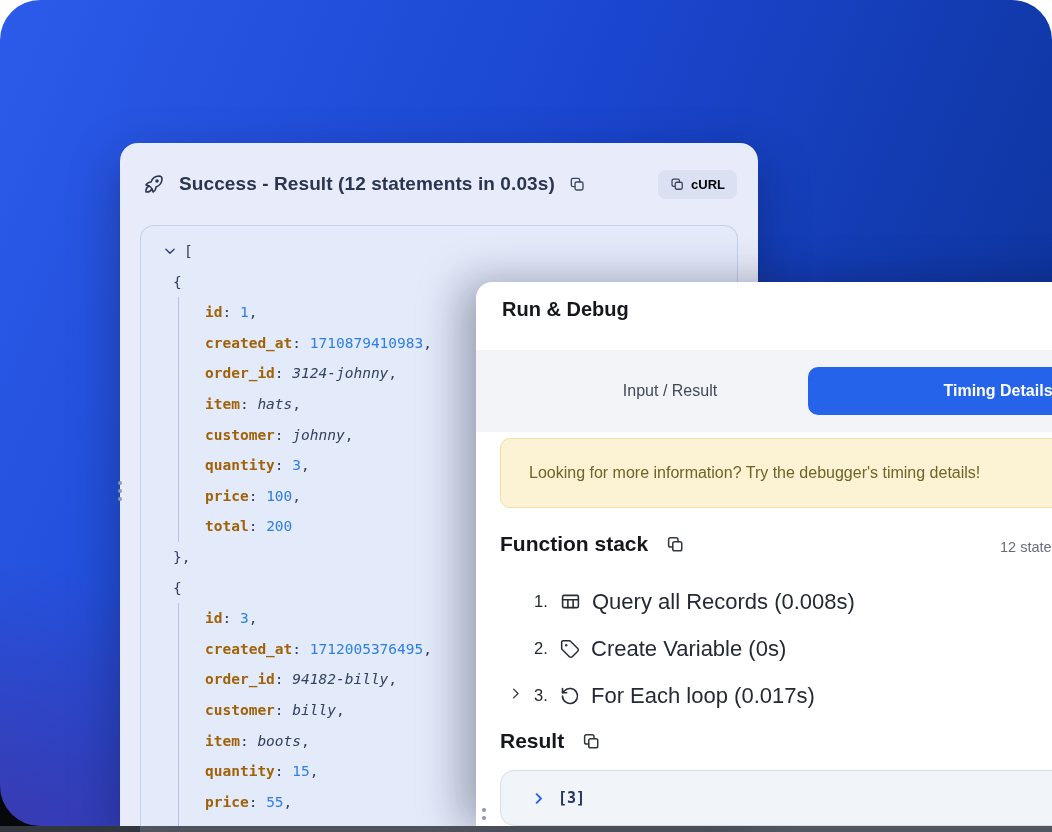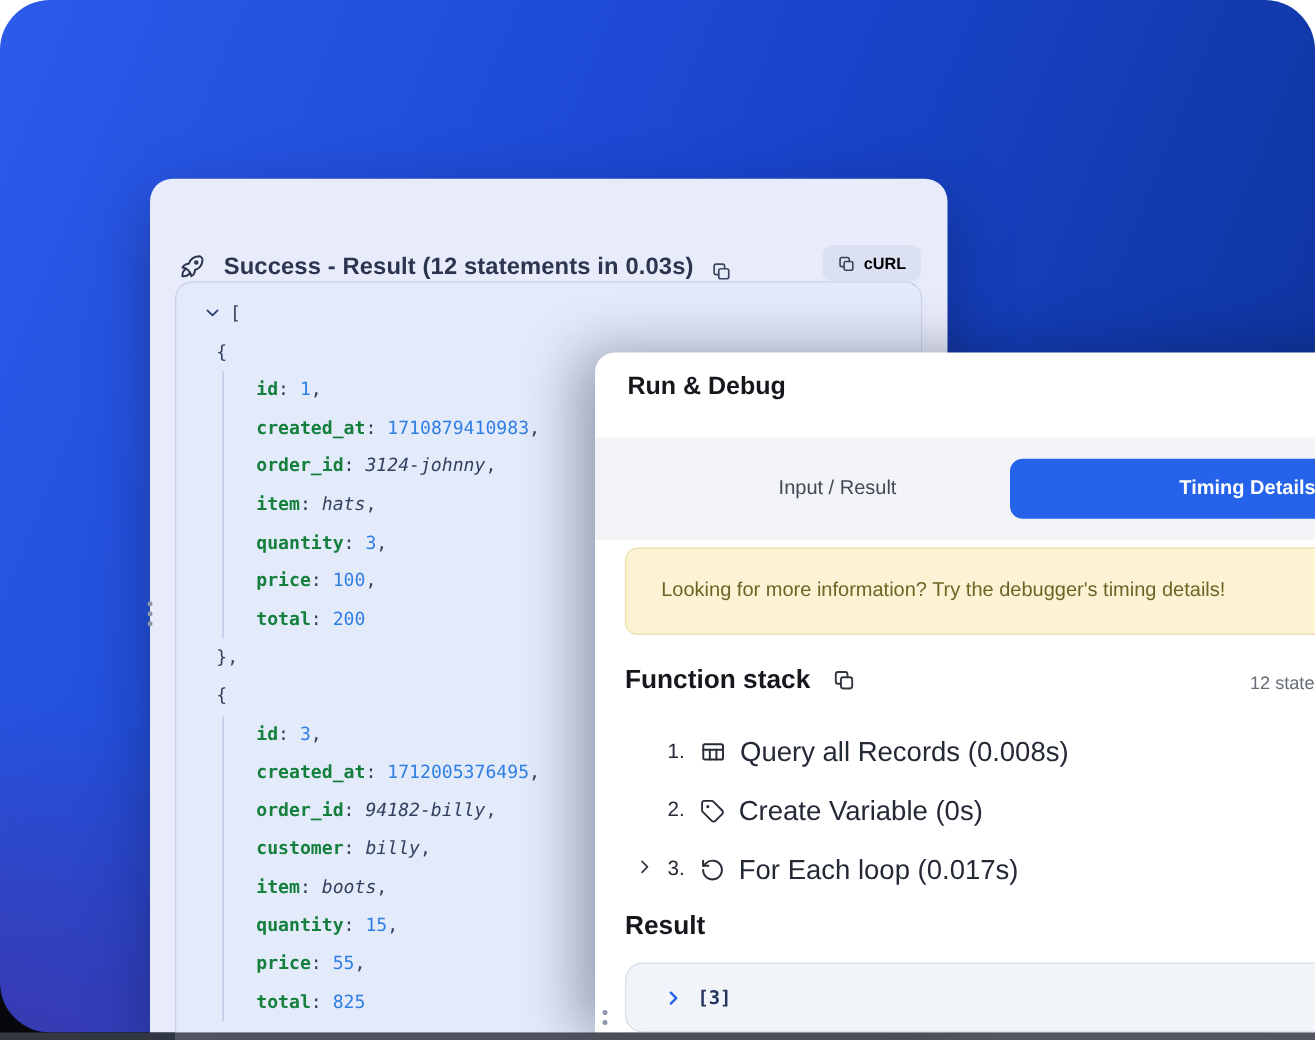--- a/index.html
+++ b/index.html
@@ -13,35 +13,35 @@
   
   .bg-card { position:absolute; left:0; top:0; width:1052px; height:826px; border-radius:40px;
     background:
       radial-gradient(820px 640px at -6% 112%, #42319f 0%, rgba(66,49,159,0) 58%),
       linear-gradient(112deg, #2c5bea 0%, #1a46cf 46%, #0a2f8e 100%);
   }
 
   
   .result-panel { position:absolute; left:120px; top:143px; width:638px; height:683px;
     background:#e8ecfa; border-radius:18px 18px 0 0; box-shadow:0 18px 50px rgba(8,15,40,.35); }
-  .rp-header { height:82px; display:flex; align-items:flex-end; padding:0 21px 0 22px; }
+  .rp-header { height:82px; display:flex; align-items:center; padding:0 21px 0 22px; }
   .rp-title { font-size:19px; font-weight:600; color:#2b3550; margin-left:13px; letter-spacing:.1px; white-space:nowrap; }
   .rp-copy { margin-left:14px; display:flex; }
   .curl-btn { margin-left:auto; display:flex; align-items:center; gap:7px; padding:7px 12px;
     background:#dbe1f2; border:none; border-radius:8px; font-family:"Liberation Sans",sans-serif;
     font-size:13px; font-weight:700; color:#000000; cursor:pointer; }
   .rp-code { position:absolute; left:20px; top:82px; right:20px; bottom:0;
     background:#e3eafa; border:1px solid #c5cfe9; border-bottom:none; border-radius:14px 14px 0 0;
     padding-top:10px; overflow:hidden;
     font-family:"DejaVu Sans Mono", monospace; font-size:14.5px; color:#32415f; }
   .code-line { position:relative; line-height:30.6px; white-space:pre; padding-left:22px; }
   .code-line.ind1 { padding-left:32px; }
   .code-line.ind2 { padding-left:64px; }
   .code-line.guided::before { content:""; position:absolute; left:37px; top:0; bottom:0; width:1px; background:#b7c3e0; }
-  .tk-k { font-weight:700; color:#15803d; }
+  .tk-k { font-weight:700; color:#a16207; }
   .tk-p { color:#32415f; }
   .tk-n { color:#2e7ee3; }
   .tk-s { color:#32415f;font-style:italic; }
   .line-chevron { display:inline-block; vertical-align:-2px; margin-right:7px; }
   .grip { position:absolute; display:flex; flex-direction:column; gap:4px; }
   .grip i { width:4px; height:4px; border-radius:50%; background:#8c96ac; }
   .rp-grip { left:-2px; top:338px; }
 
   
   .debug-panel { position:absolute; left:476px; top:282px; width:660px; height:544px;
@@ -58,21 +58,21 @@
   .dp-heading { position:absolute; display:flex; align-items:center; gap:18px; }
   .dp-heading h2 { font-size:21px; font-weight:800; color:#15171c; }
   .fs-heading { left:24px; top:250px; }
   .fs-count { position:absolute; left:524px; top:257px; font-size:14.5px; color:#666d7a; white-space:nowrap; }
   .fs-list { position:absolute; left:24px; top:296px; width:560px; }
   .fs-row { position:relative; height:47px; display:flex; align-items:center; cursor:pointer; }
   .fs-expander { position:absolute; left:8px; top:14px; display:flex; }
   .fs-num { margin-left:34px; width:24px; font-size:16.5px; color:#242936; }
   .fs-icon { display:flex; margin-left:2px; }
   .fs-label { margin-left:11px; font-size:22px; color:#242936; white-space:nowrap; }
-  .res-heading { left:24px; top:447px;flex-direction:column; }
+  .res-heading { left:24px; top:447px; }
   .result-box { position:absolute; left:24px; top:488px; width:640px; height:56px;
     background:#f1f4f9; border:1px solid #d7dde9; border-radius:14px;
     display:flex; align-items:center; padding-left:30px; gap:12px;
     font-family:"DejaVu Sans Mono", monospace; font-size:15px; font-weight:700; color:#22365f; }
   .dp-grip { left:6px; top:526px; }
   svg { display:block; }
 </style>
 </head>
 <body>
 
@@ -108,20 +108,21 @@
     </div>
     <div class="rp-code" id="code-block">
         <div class="code-line ind0"><span class="line-chevron"><svg width="14" height="14" viewBox="0 0 24 24" fill="none" stroke="#27406f" stroke-width="2.4" stroke-linecap="round" stroke-linejoin="round">
               <path d="M5 9l7 7 7-7"></path>
             </svg></span><span class="tk-p">[</span></div>
         <div class="code-line ind1"><span class="tk-p">{</span></div>
         <div class="code-line ind2 guided"><span class="tk-k">id</span><span class="tk-p">: </span><span class="tk-n">1</span><span class="tk-p">,</span></div>
         <div class="code-line ind2 guided"><span class="tk-k">created_at</span><span class="tk-p">: </span><span class="tk-n">1710879410983</span><span class="tk-p">,</span></div>
         <div class="code-line ind2 guided"><span class="tk-k">order_id</span><span class="tk-p">: </span><span class="tk-s">3124-johnny</span><span class="tk-p">,</span></div>
         <div class="code-line ind2 guided"><span class="tk-k">item</span><span class="tk-p">: </span><span class="tk-s">hats</span><span class="tk-p">,</span></div>
+        <div class="code-line ind2 guided"><span class="tk-k">customer</span><span class="tk-p">: </span><span class="tk-s">johnny</span><span class="tk-p">,</span></div>
         <div class="code-line ind2 guided"><span class="tk-k">quantity</span><span class="tk-p">: </span><span class="tk-n">3</span><span class="tk-p">,</span></div>
         <div class="code-line ind2 guided"><span class="tk-k">price</span><span class="tk-p">: </span><span class="tk-n">100</span><span class="tk-p">,</span></div>
         <div class="code-line ind2 guided"><span class="tk-k">total</span><span class="tk-p">: </span><span class="tk-n">200</span></div>
         <div class="code-line ind1"><span class="tk-p">},</span></div>
         <div class="code-line ind1"><span class="tk-p">{</span></div>
         <div class="code-line ind2 guided"><span class="tk-k">id</span><span class="tk-p">: </span><span class="tk-n">3</span><span class="tk-p">,</span></div>
         <div class="code-line ind2 guided"><span class="tk-k">created_at</span><span class="tk-p">: </span><span class="tk-n">1712005376495</span><span class="tk-p">,</span></div>
         <div class="code-line ind2 guided"><span class="tk-k">order_id</span><span class="tk-p">: </span><span class="tk-s">94182-billy</span><span class="tk-p">,</span></div>
         <div class="code-line ind2 guided"><span class="tk-k">customer</span><span class="tk-p">: </span><span class="tk-s">billy</span><span class="tk-p">,</span></div>
         <div class="code-line ind2 guided"><span class="tk-k">item</span><span class="tk-p">: </span><span class="tk-s">boots</span><span class="tk-p">,</span></div>

